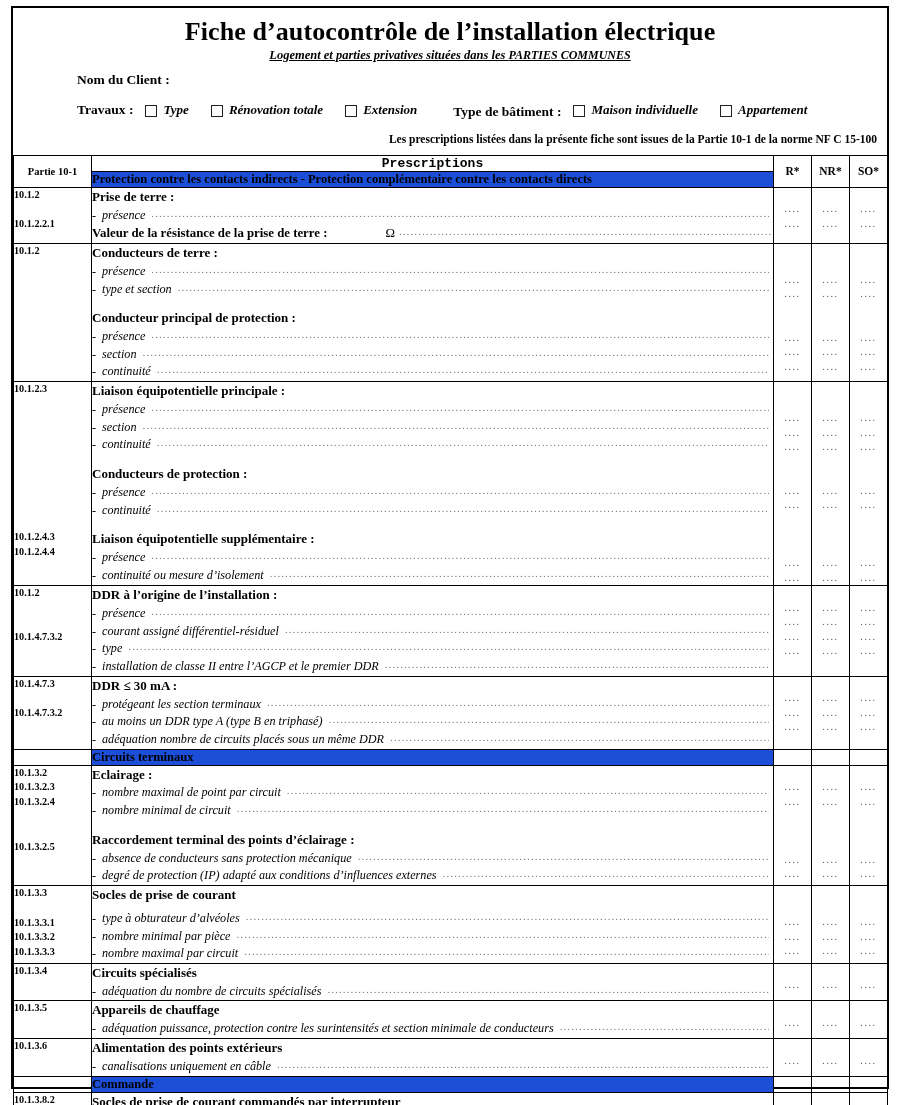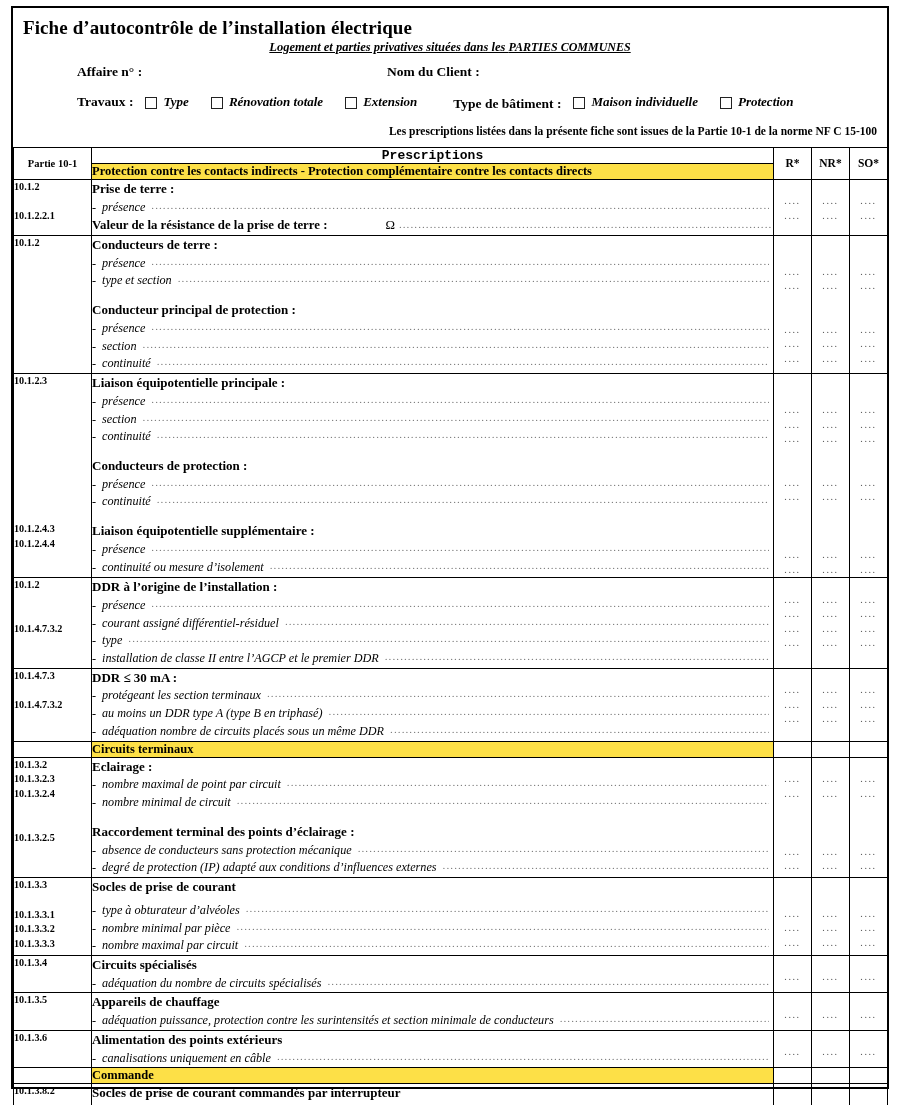--- a/index.html
+++ b/index.html
@@ -24,22 +24,22 @@
     display: flex;
     flex-direction: column;
   }
 
   
   .header {
     padding: 6px 10px 4px 10px;
     box-sizing: border-box;
   }
   .doc-title {
-    text-align: left;
-    font-size: 19px;
+    text-align: center;
+    font-size: 26px;
     font-weight: bold;
     line-height: 1.15;
     margin: 3px 0 1px 0;
     letter-spacing: .1px;
   }
   .doc-subtitle {
     text-align: center;
     font-size: 12.5px;
     font-style: italic;
     font-weight: bold;
@@ -157,21 +157,21 @@
     font-size: 10px;
     letter-spacing: 1.6px;
     color: #555;
     padding: 2px 0 0 0;
     line-height: 1.45;
   }
   td.mark .dots { display: block; }
   td.mark .spacer { display: block; visibility: hidden; }
 
   .sec-head {
-    background: #fde047;
+    background: #1d4ed8;
     font-weight: bold;
     font-size: 12.5px;
     padding: 1px 2px 1px 8px;
   }
 
   .grp-title {
     font-weight: bold;
     font-size: 13px;
     line-height: 1.45;
     white-space: nowrap;
@@ -202,21 +202,21 @@
     position: relative;
     top: -2px;
   }
   .item .tail { flex: none; width: 4px; }
 
   .gap { height: 11px; }
   .gap-sm { height: 5px; }
 
   .ohm-row {
     display: flex;
-    align-items: flex-end;
+    align-items: center;
     font-weight: bold;
     font-size: 12.8px;
     line-height: 1.45;
     white-space: nowrap;
   }
   .ohm-row .label { flex: none; }
   .ohm-row .ohm { flex: none; padding: 0 4px 0 58px; font-weight: normal; }
   .ohm-row .lead {
     flex: 1 1 auto;
     overflow: hidden;
@@ -232,21 +232,20 @@
 </head>
 <body>
 
 <div class="sheet">
 
   <div class="header">
     <div class="doc-title">Fiche d’autocontrôle de l’installation électrique</div>
     <div class="doc-subtitle"><span>Logement et parties privatives situées dans les </span><span class="smallcaps">PARTIES COMMUNES</span></div>
 
     <div class="field-row">
-      <span class="field-affaire">Affaire n° :</span>
       <span>Nom du Client :</span>
     </div>
 
     <div class="travaux-row">
       <span class="lbl-travaux">Travaux :</span>
 
       <span class="cb"></span>
       <span class="opt">Type</span>
 
       <span class="cb"></span>
@@ -254,21 +253,21 @@
 
       <span class="cb"></span>
       <span class="opt">Extension</span>
 
       <span class="lbl-batiment">Type de bâtiment :</span>
 
       <span class="cb"></span>
       <span class="opt">Maison individuelle</span>
 
       <span class="cb"></span>
-      <span class="opt">Protection</span>
+      <span class="opt">Appartement</span>
     </div>
 
     <div class="note">Les prescriptions listées dans la présente fiche sont issues de la Partie 10-1 de la norme NF C 15-100</div>
   </div>
 
   <table class="grid">
     <colgroup>
       <col class="c-code">
         <col class="c-pres">
         <col class="c-r">

